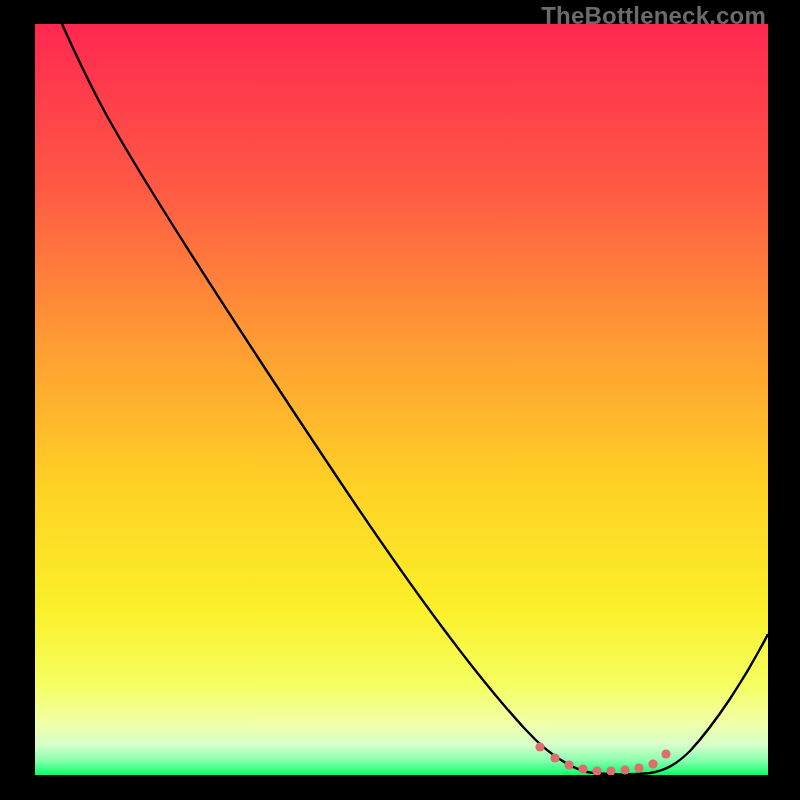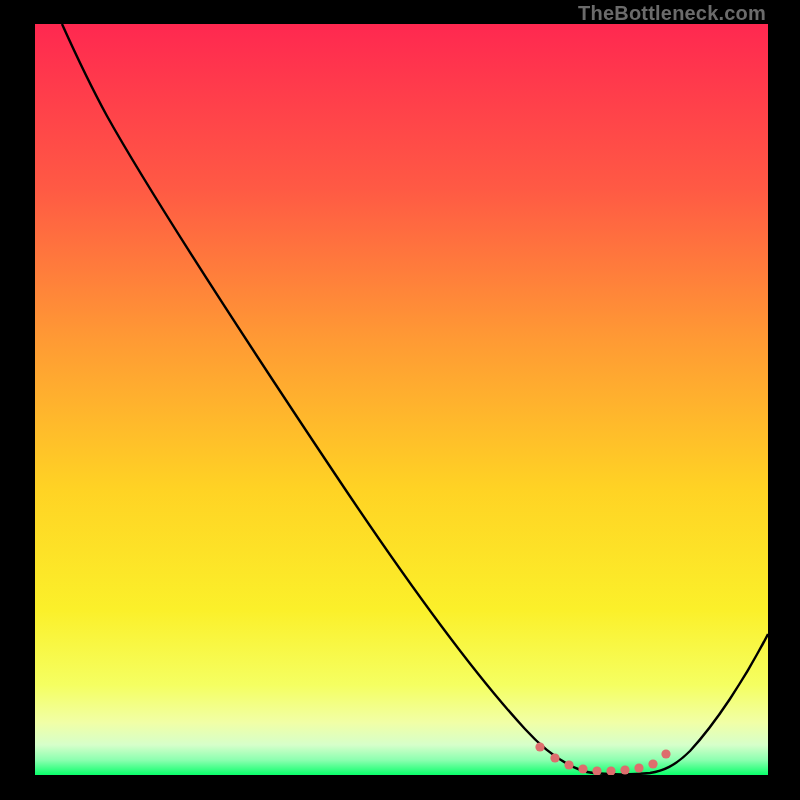--- a/index.html
+++ b/index.html
@@ -25,21 +25,21 @@
     position: absolute;
     left: 0; top: 0;
     width: 733px;
     height: 751px;
   }
   .watermark {
     position: absolute;
     top: 2px;
     right: 34px;
     font-family: Arial, Helvetica, sans-serif;
-    font-size: 20px;
+    font-size: 24px;
     font-weight: bold;
     color: #6b6b6b;
     letter-spacing: 0.2px;
   }
 </style>
 </head>
 <body>
 
 <div class="frame">
 

